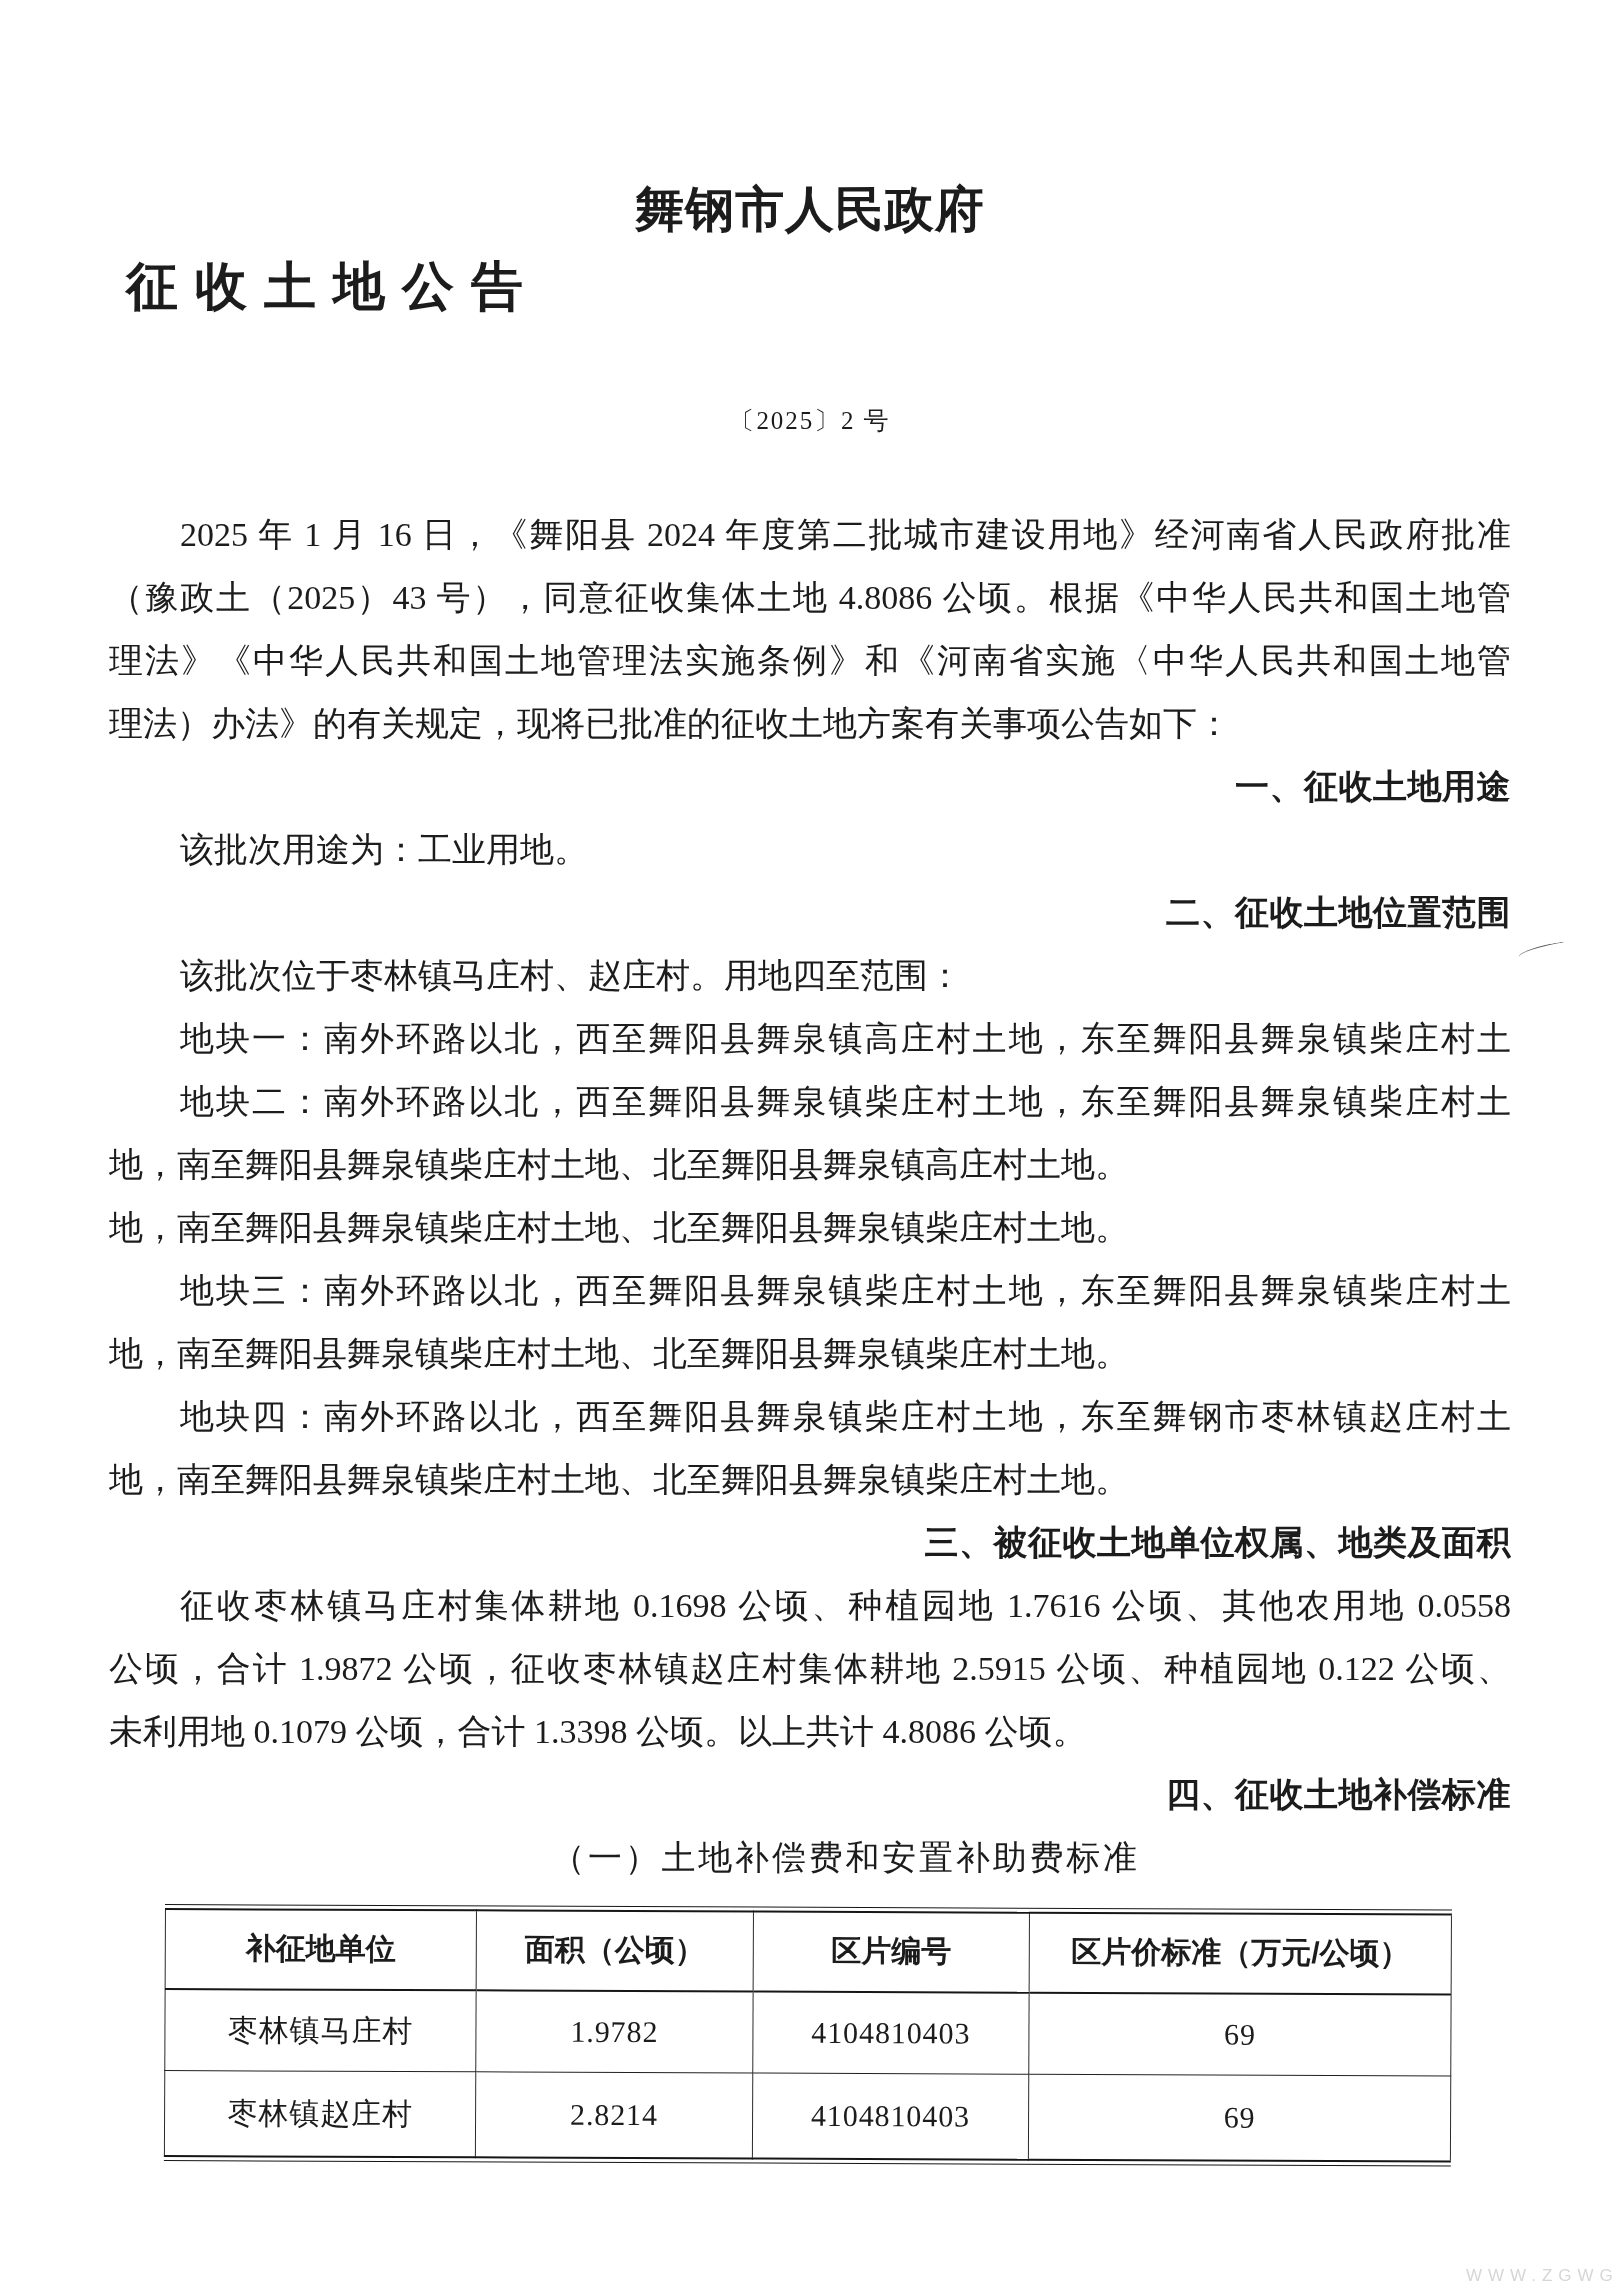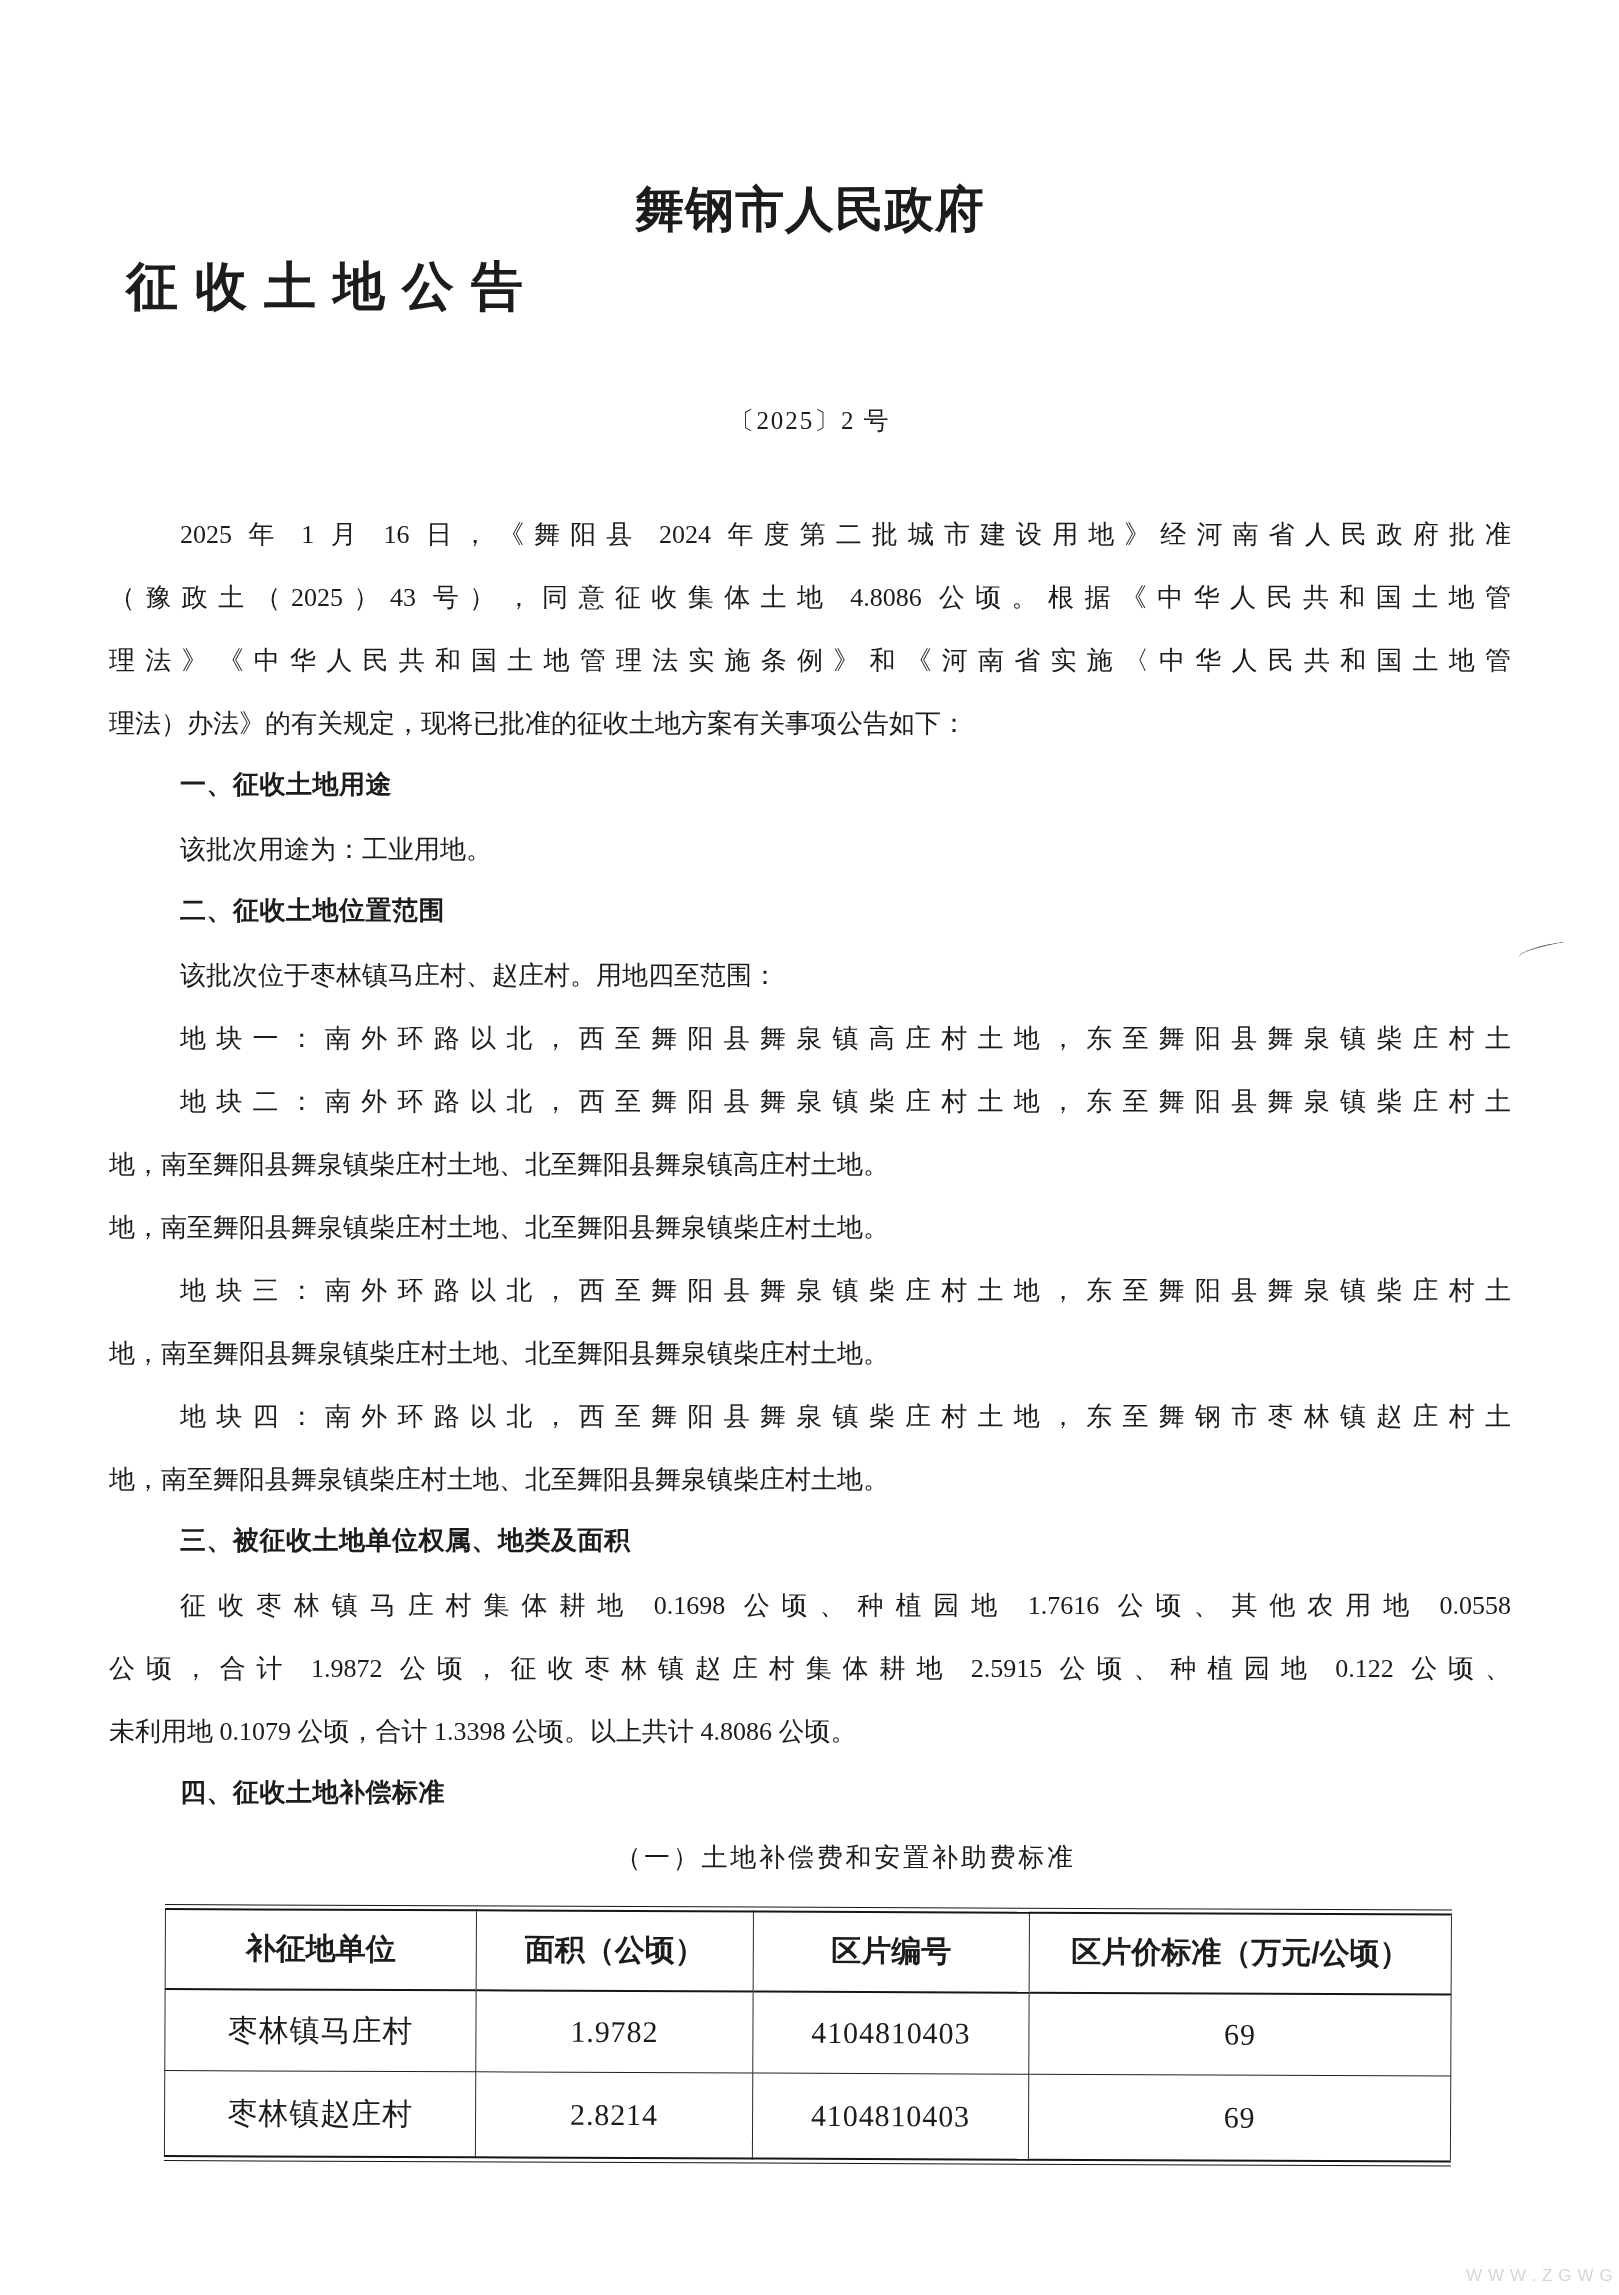--- a/index.html
+++ b/index.html
@@ -29,35 +29,36 @@
   }
   .doc-number{
     margin-top:80px;
     text-align:center;
     font-size:25px;line-height:37px;
     letter-spacing:1.9px;
   }
   
   .bodytext{
     margin-top:64px;
-    font-size:26px;
+    font-size:34px;
     line-height:63px;
   }
   .ln{
     height:63px;
     overflow:hidden;
     text-align:left;
     word-break:break-all;
   }
   .jst{ text-align:justify; text-align-last:justify; }
   .ind{ text-indent:71px; }
   .hd{
-    font-family:Liberation Mono, monospace;
+    font-family:Liberation Serif, serif;
     font-weight:bold;
     letter-spacing:0.5px;
+    text-align:right;
   }
   .kai{ letter-spacing:2.8px;text-align:center; }
   
   .table-wrap{
     margin-top:15.4px;
     margin-left:56px;
     width:1287px;
     border-top:1.4px solid #161616;
     border-bottom:1.4px solid #161616;
     padding:2.8px 0;

